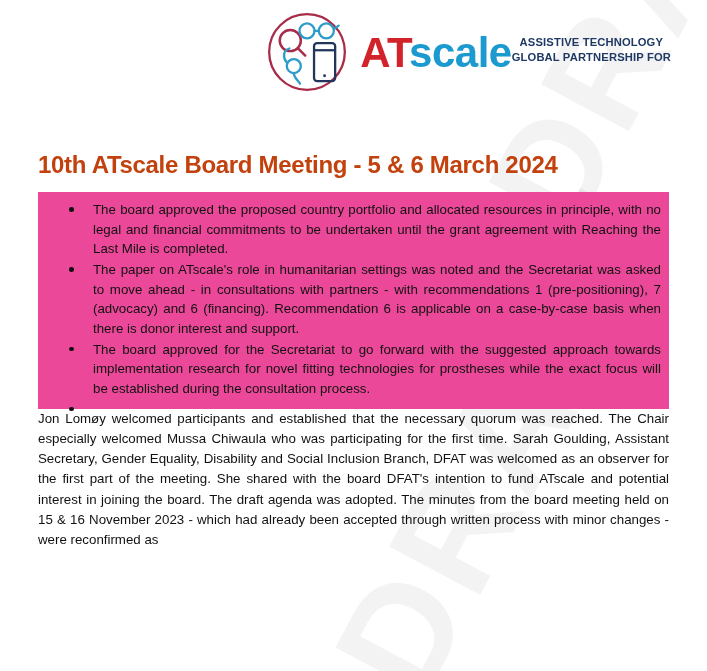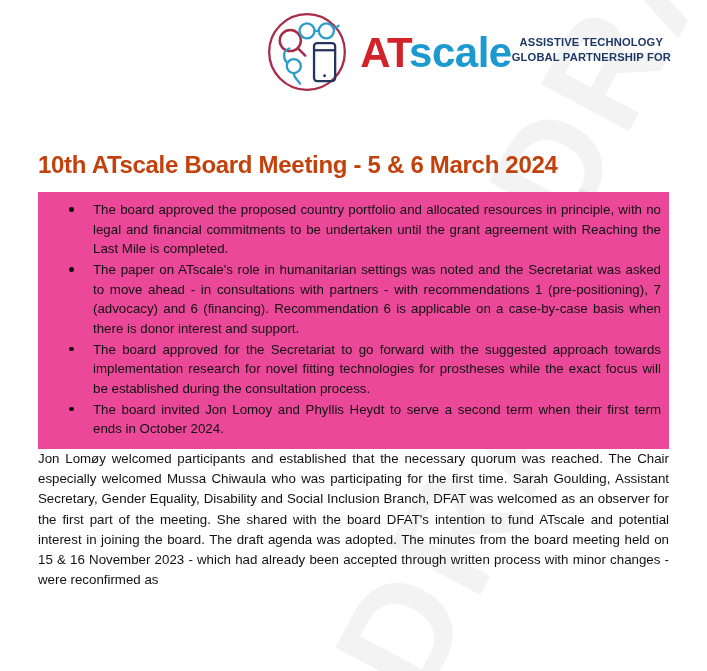--- a/index.html
+++ b/index.html
@@ -241,21 +241,20 @@
         <li>
           <span class="bullet-dot"></span>
           <span>The paper on ATscale's role in humanitarian settings was noted and the Secretariat was asked to move ahead - in consultations with partners - with recommendations 1 (pre-positioning), 7 (advocacy) and 6 (financing). Recommendation 6 is applicable on a case-by-case basis when there is donor interest and support.</span>
         </li>
         <li>
           <span class="bullet-dot"></span>
           <span>The board approved for the Secretariat to go forward with the suggested approach towards implementation research for novel fitting technologies for prostheses while the exact focus will be established during the consultation process.</span>
         </li>
         <li>
           <span class="bullet-dot"></span>
-          <span>The board invited Jon Lomoy and Phyllis Heydt to serve a second term when their first term ends in October 2024.</span>
         </li>
       </ul>
     </div>
 
 
     <p class="body-paragraph">Jon Lomøy welcomed participants and established that the necessary quorum was reached. The Chair especially welcomed Mussa Chiwaula who was participating for the first time. Sarah Goulding, Assistant Secretary, Gender Equality, Disability and Social Inclusion Branch, DFAT was welcomed as an observer for the first part of the meeting. She shared with the board DFAT's intention to fund ATscale and potential interest in joining the board. The draft agenda was adopted. The minutes from the board meeting held on 15 &amp; 16 November 2023 - which had already been accepted through written process with minor changes - were reconfirmed as</p>
 
   </div>
 </div>
 

